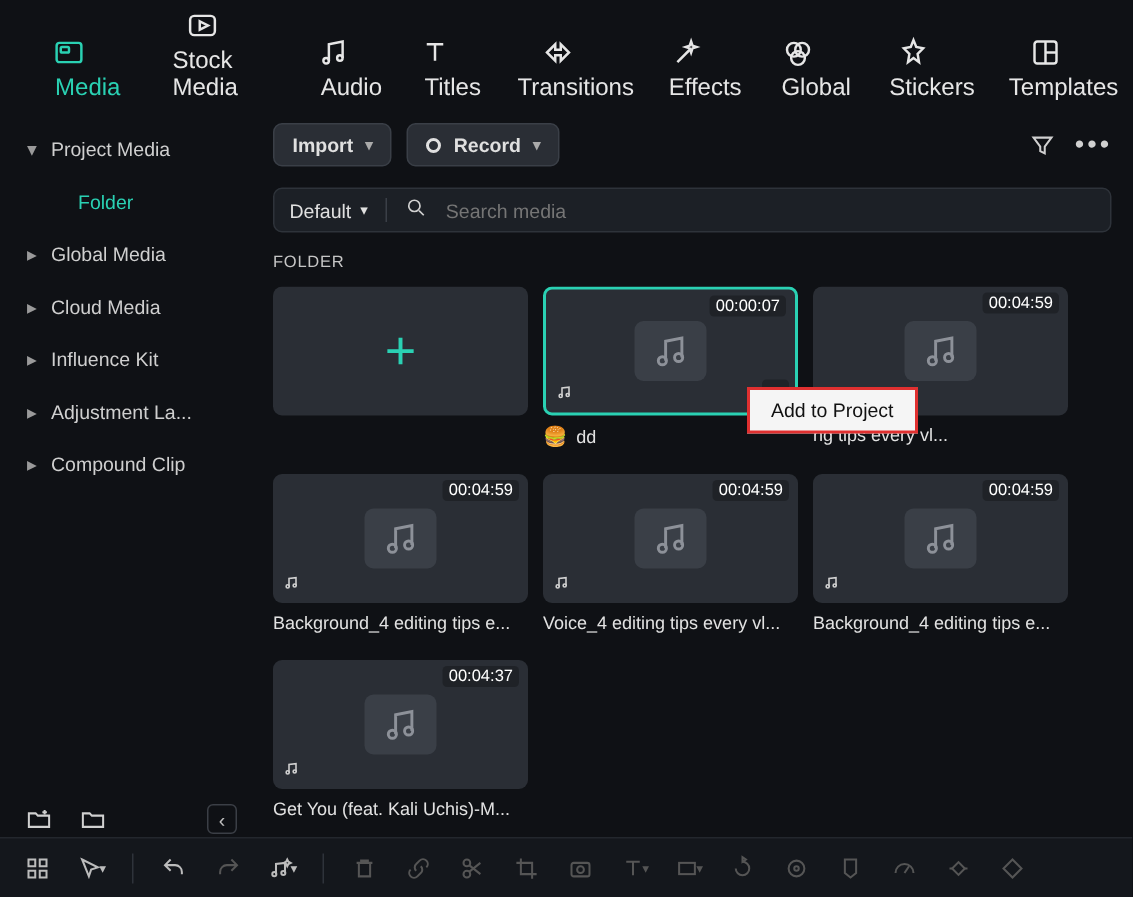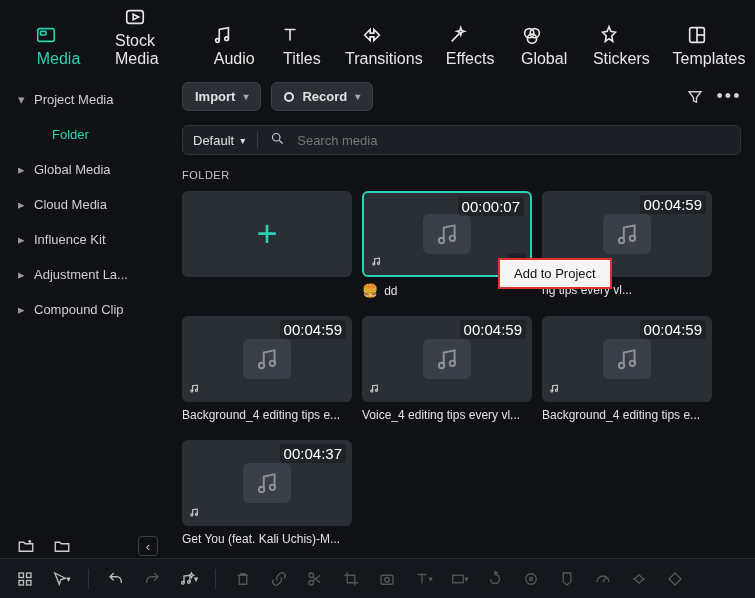--- a/index.html
+++ b/index.html
@@ -145,21 +145,21 @@
   border-radius: 6px;
   position: relative;
   display:flex;align-items:center;justify-content:center;
   cursor:pointer;
 }
 .thumb.selected {
   border: 2px solid #2ad1b3;
 }
 .thumb .dur {
   position:absolute; top:4px; right:6px;
-  font-size:15px; color:#fff;
+  font-size:11px; color:#fff;
   background: rgba(0,0,0,0.25);
   padding: 1px 4px; border-radius: 3px;
 }
 .thumb .plus-corner {
   position:absolute; right:4px; bottom:4px;
   width:18px;height:18px;border-radius:3px;
   background:#1f2328;
   display:flex;align-items:center;justify-content:center;
   color:#e6e6e6;font-size:14px;font-weight:bold;
 }

